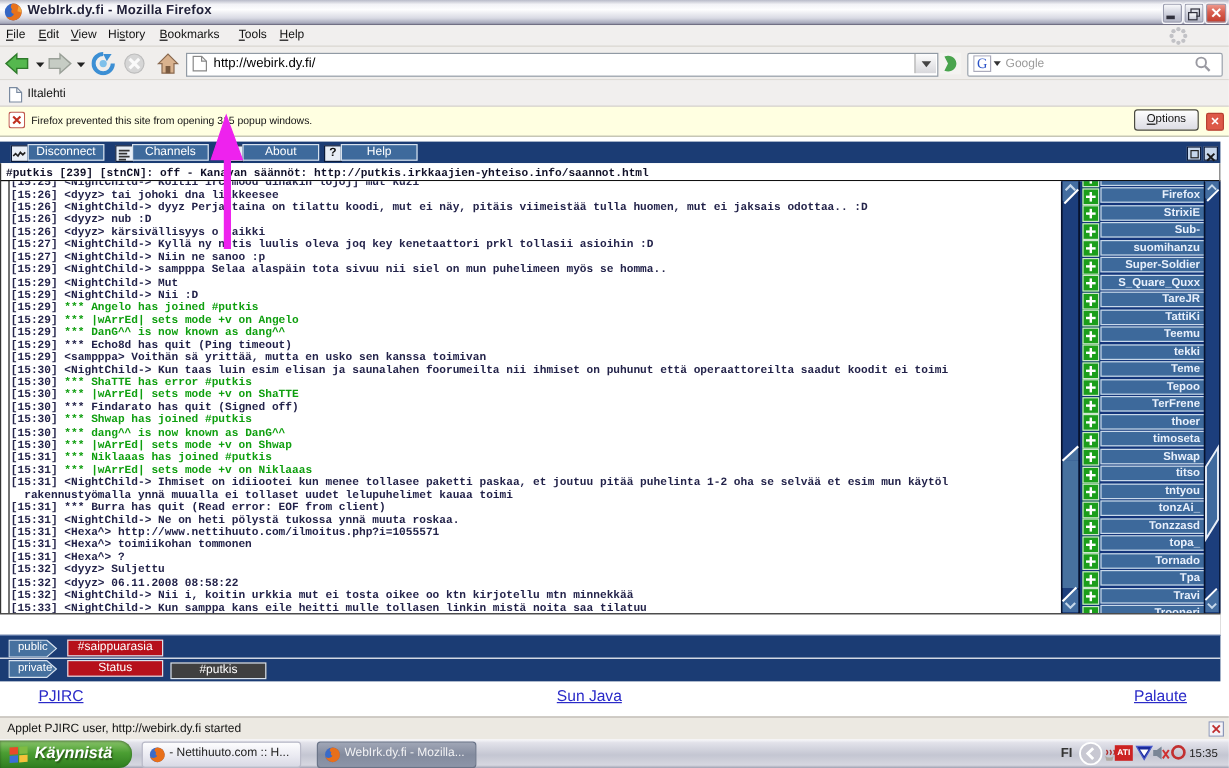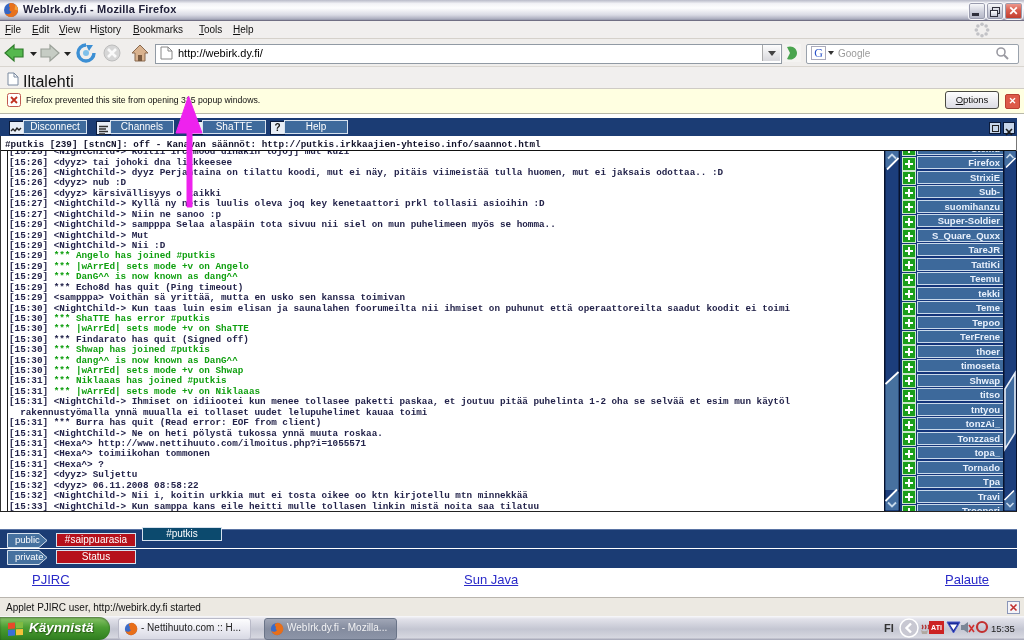--- a/index.html
+++ b/index.html
@@ -24,21 +24,21 @@
 #navbar{left:0;top:39px;width:1024px;height:27px;background:#f0eeec;border-bottom:1px solid #d9d5cf;}
 #urlbar{left:155px;top:44px;width:625px;height:18px;background:#fff;border:1px solid #919aa4;}
 #urltext{left:178px;top:47px;font-size:11px;color:#000;}
 #urldrop{left:762px;top:45px;width:17px;height:16px;background:linear-gradient(180deg,#fdfdfd,#d8d8dc);border-left:1px solid #aaa;}
 #urldrop:after{content:"";position:absolute;left:5px;top:6px;border:4px solid transparent;border-top:5px solid #444;}
 #gobtn{left:783px;top:44px;width:18px;height:18px;background:#f4f3f1;}
 #searchbox{left:806px;top:44px;width:211px;height:18px;background:#fff;border:1px solid #9aa2ac;border-radius:2px;}
 #gtext{left:838px;top:48px;font-size:10px;color:#9a9a9a;}
 
 #bookbar{left:0;top:67px;width:1024px;height:21px;background:#f1efee;border-bottom:1px solid #cfcbc5;}
-#bktext{left:23px;top:73px;font-size:16px;color:#111;}
+#bktext{left:23px;top:73px;font-size:10px;color:#111;}
 
 #infobar{left:0;top:89px;width:1024px;height:24px;background:#ffffe1;border-bottom:1px solid #b8b8a8;}
 #infotext{left:26px;top:95px;font-size:8.7px;color:#111;}
 #optbtn{left:945px;top:91px;width:52px;height:16px;background:linear-gradient(180deg,#fefefe,#dcdce4);border:1px solid #4a4a42;border-radius:3px;font-size:9.5px;color:#111;text-align:center;line-height:16px;}
 #infcls{left:1005px;top:94px;width:13px;height:13px;background:#dd5948;border:1px solid #b84032;border-radius:2px;color:#fff;font-size:9px;font-weight:bold;text-align:center;line-height:13px;}
 
 #irctb{left:0;top:118px;width:1017px;height:18px;background:#1b3c74;}
 .tbicon{top:121px;width:13px;height:12px;background:#e8eef6;border:1px solid #0a1a3a;}
 .tbbtn{top:120px;height:12px;background:#3e6a9c;border:1px solid #d7e2ee;color:#fff;font-size:10px;text-align:center;line-height:12px;}
 
@@ -179,21 +179,21 @@
 <div id="irctb" class="abs"></div>
 <div class="abs tbicon" style="left:9px"><svg width="13" height="12" viewBox="0 0 13 12">
       <path d="M1 7 l2 -2 2 2 2 -3 2 2 2 -2" fill="none" stroke="#222" stroke-width="1.4"></path>
     </svg></div>
 <div class="abs tbbtn" style="left:23px;width:62px">Disconnect</div>
 <div class="abs tbicon" style="left:96px"><svg width="13" height="12" viewBox="0 0 13 12">
       <path d="M2 2.5 h9 M2 5 h7 M2 7.5 h9 M2 10 h6" stroke="#333" stroke-width="1.3"></path>
     </svg></div>
 <div class="abs tbbtn" style="left:110px;width:62px">Channels</div>
 <div class="abs tbicon" style="left:188px"></div>
-<div class="abs tbbtn" style="left:202px;width:62px">ShaTTE</div>
+<div class="abs tbbtn" style="left:202px;width:62px">About</div>
 <div class="abs tbicon" style="left:270px;text-align:center;font-weight:bold;font-size:10px;color:#111;line-height:12px;">?</div>
 <div class="abs tbbtn" style="left:284px;width:62px">Help</div>
 <div class="abs" style="left:989px;top:122px;width:10px;height:10px;background:#c6d6ea;border:1px solid #0a1a3a;">
     <div style="position:absolute;left:2px;top:2px;width:5px;height:5px;border:1px solid #222;"></div>
   </div>
 <div class="abs" style="left:1003px;top:122px;width:10px;height:10px;background:#c6d6ea;border:1px solid #0a1a3a;"><svg width="10" height="10" viewBox="0 0 10 10">
       <path d="M2 2 L8 8 M8 2 L2 8" stroke="#1a1a1a" stroke-width="1.6"></path>
     </svg></div>
 
 <div id="topicrow" class="abs"></div>
@@ -326,21 +326,21 @@
     <div style="position:absolute;left:0;top:0;width:100%;height:1px;background:#5a74a4;"></div>
   </div>
 <div class="abs" style="left:0;top:548px;width:1017px;height:1px;background:#fff;"></div>
 <div class="ptab" style="left:11px;top:533px;"><svg class="ptabbg" viewBox="0 0 41 15" preserveAspectRatio="none">
       <path d="M0.5 0.5 H32 L40 7.5 L32 14.5 H0.5 Z" fill="#46719f" stroke="#d7e2ee"></path>
     </svg><span style="position:relative;">public</span></div>
 <div class="ptab" style="left:11px;top:550px;"><svg class="ptabbg" viewBox="0 0 41 15" preserveAspectRatio="none">
       <path d="M0.5 0.5 H32 L40 7.5 L32 14.5 H0.5 Z" fill="#46719f" stroke="#d7e2ee"></path>
     </svg><span style="position:relative;text-align:right;">private</span></div>
 <div class="chantab" style="left:56px;top:533px;width:78px;background:#b6111b;">#saippuarasia</div>
-<div class="chantab" style="left:142px;top:527px;width:78px;background:#0c4a6e;">#putkis</div>
+<div class="chantab" style="left:142px;top:552px;width:78px;background:#404040;">#putkis</div>
 <div class="chantab" style="left:56px;top:550px;width:78px;background:#b6111b;">Status</div>
 
 <div id="linksrow" class="abs">
 <a style="left:32px">PJIRC</a>
 <a style="left:464px">Sun Java</a>
 <a style="left:945px">Palaute</a>
 </div>
 
 <div id="statusbar" class="abs">
     <span id="stattext">Applet PJIRC user, http://webirk.dy.fi started</span>

